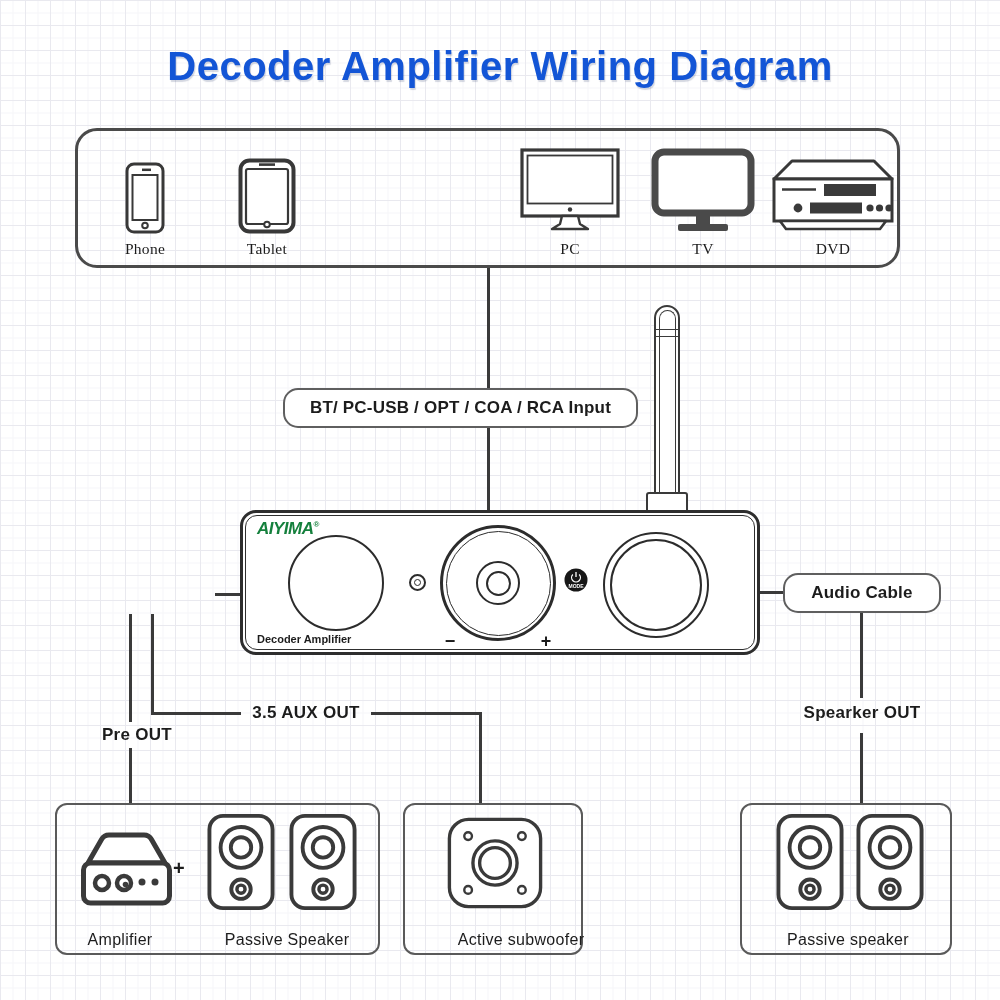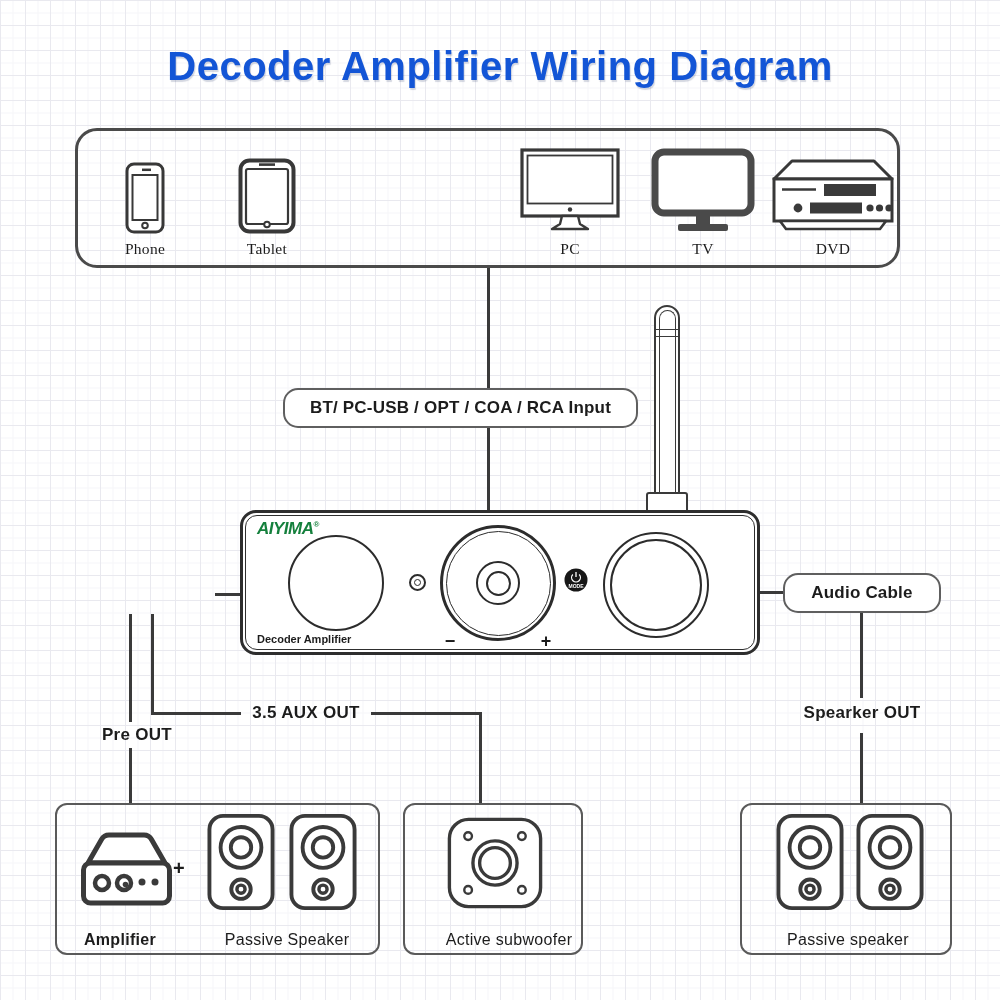--- a/index.html
+++ b/index.html
@@ -215,37 +215,37 @@
     </div>
     <div style="position:absolute; left:232px; top:8px;">
       <svg width="68" height="98" viewBox="0 0 70 100" fill="none" stroke="#3a3a3a">
         <rect x="2.5" y="2.5" width="65" height="95" rx="14" stroke-width="4" fill="#fff"></rect>
         <circle cx="35" cy="35" r="21" stroke-width="4"></circle>
         <circle cx="35" cy="35" r="10.5" stroke-width="4"></circle>
         <circle cx="35" cy="78" r="10" stroke-width="4"></circle>
         <circle cx="35" cy="78" r="4.2" stroke-width="3.5"></circle>
       </svg>
     </div>
-    <div class="sink-label" style="left:8px; width:110px;font-weight:bold;">Amplifier</div>
+    <div class="sink-label" style="left:8px; width:110px;">Amplifier</div>
     <div class="sink-label" style="left:148px; width:164px;">Passive Speaker</div>
   </div>
 
   <div class="sink-box" style="left:403px; width:180px;">
     <div style="position:absolute; left:42px; top:11px;">
       <svg width="96" height="94" viewBox="0 0 100 96" fill="none" stroke="#3a3a3a">
         <rect x="2.5" y="2.5" width="95" height="91" rx="20" stroke-width="3.5" fill="#fff"></rect>
         <circle cx="22" cy="20" r="4" stroke-width="2.5"></circle>
         <circle cx="78" cy="20" r="4" stroke-width="2.5"></circle>
         <circle cx="22" cy="76" r="4" stroke-width="2.5"></circle>
         <circle cx="78" cy="76" r="4" stroke-width="2.5"></circle>
         <circle cx="50" cy="48" r="23" stroke-width="3.5"></circle>
         <circle cx="50" cy="48" r="16" stroke-width="3.5"></circle>
       </svg>
     </div>
-    <div class="sink-label" style="left:0; width:180px;padding-left:28px;">Active subwoofer</div>
+    <div class="sink-label" style="left:12px; width:180px;padding-left:28px;">Active subwoofer</div>
   </div>
 
   <div class="sink-box" style="left:740px; width:212px;">
     <div style="position:absolute; left:34px; top:8px;">
       <svg width="68" height="98" viewBox="0 0 70 100" fill="none" stroke="#3a3a3a">
         <rect x="2.5" y="2.5" width="65" height="95" rx="14" stroke-width="4" fill="#fff"></rect>
         <circle cx="35" cy="35" r="21" stroke-width="4"></circle>
         <circle cx="35" cy="35" r="10.5" stroke-width="4"></circle>
         <circle cx="35" cy="78" r="10" stroke-width="4"></circle>
         <circle cx="35" cy="78" r="4.2" stroke-width="3.5"></circle>

